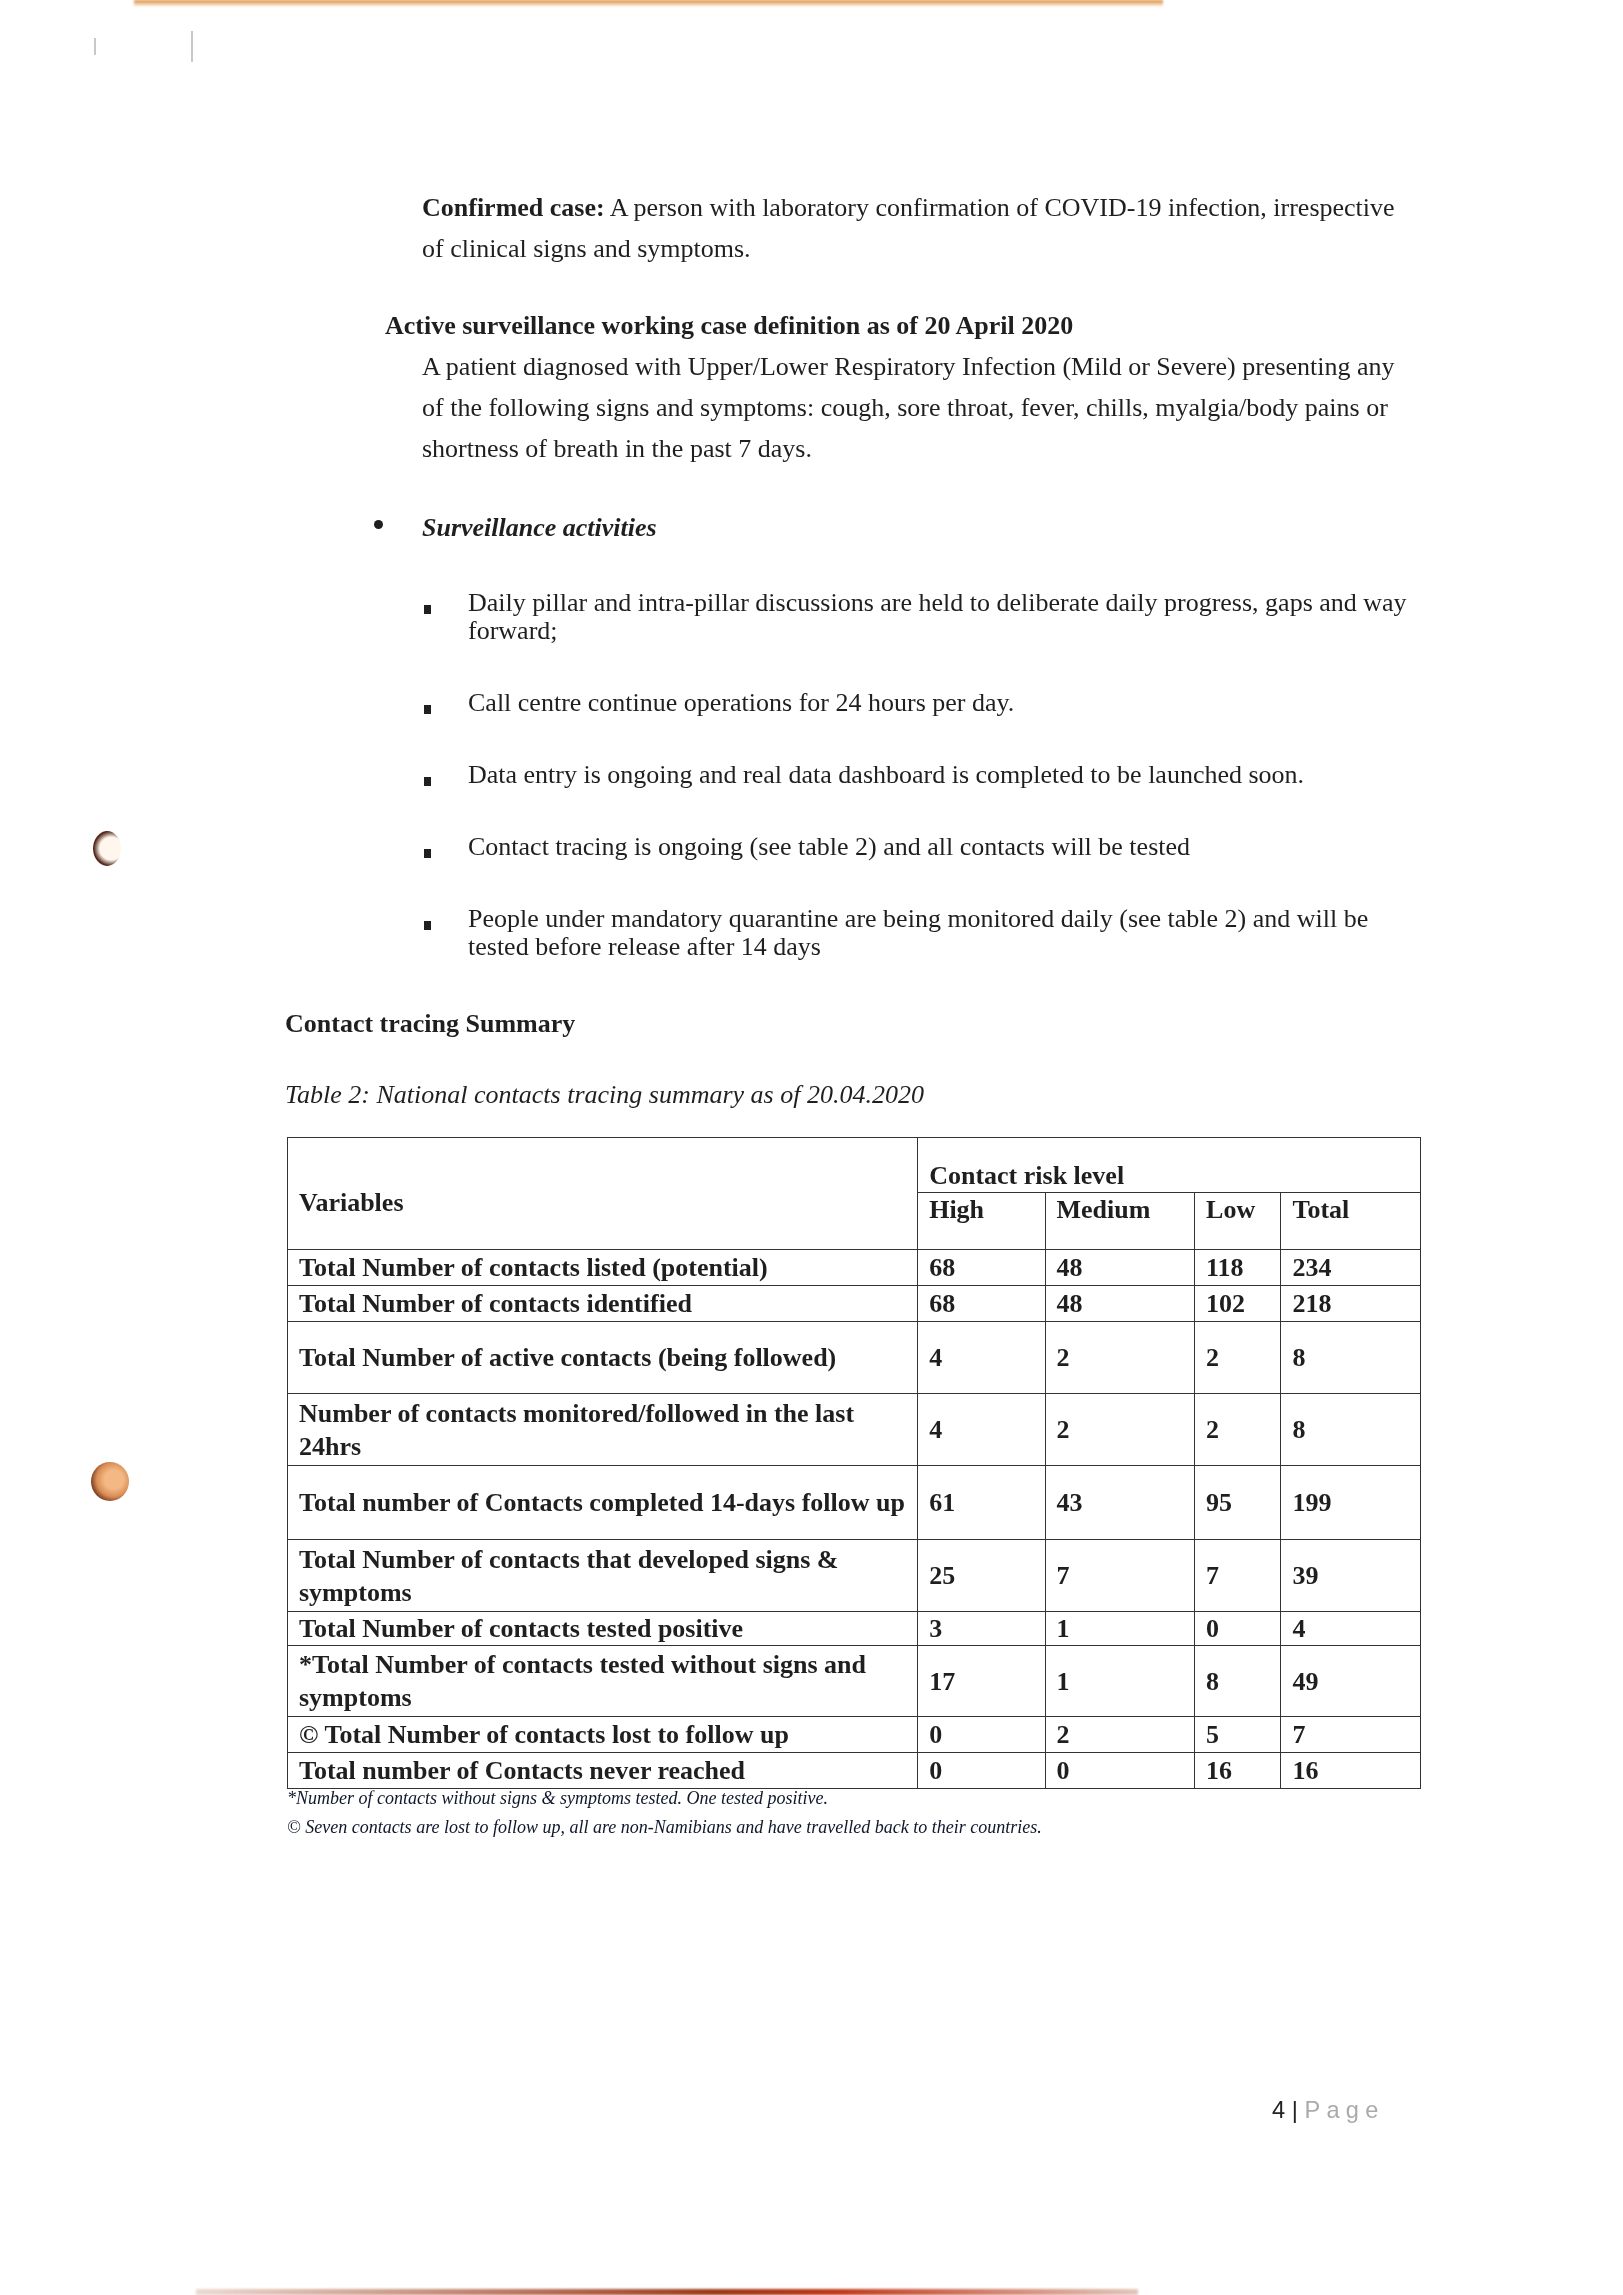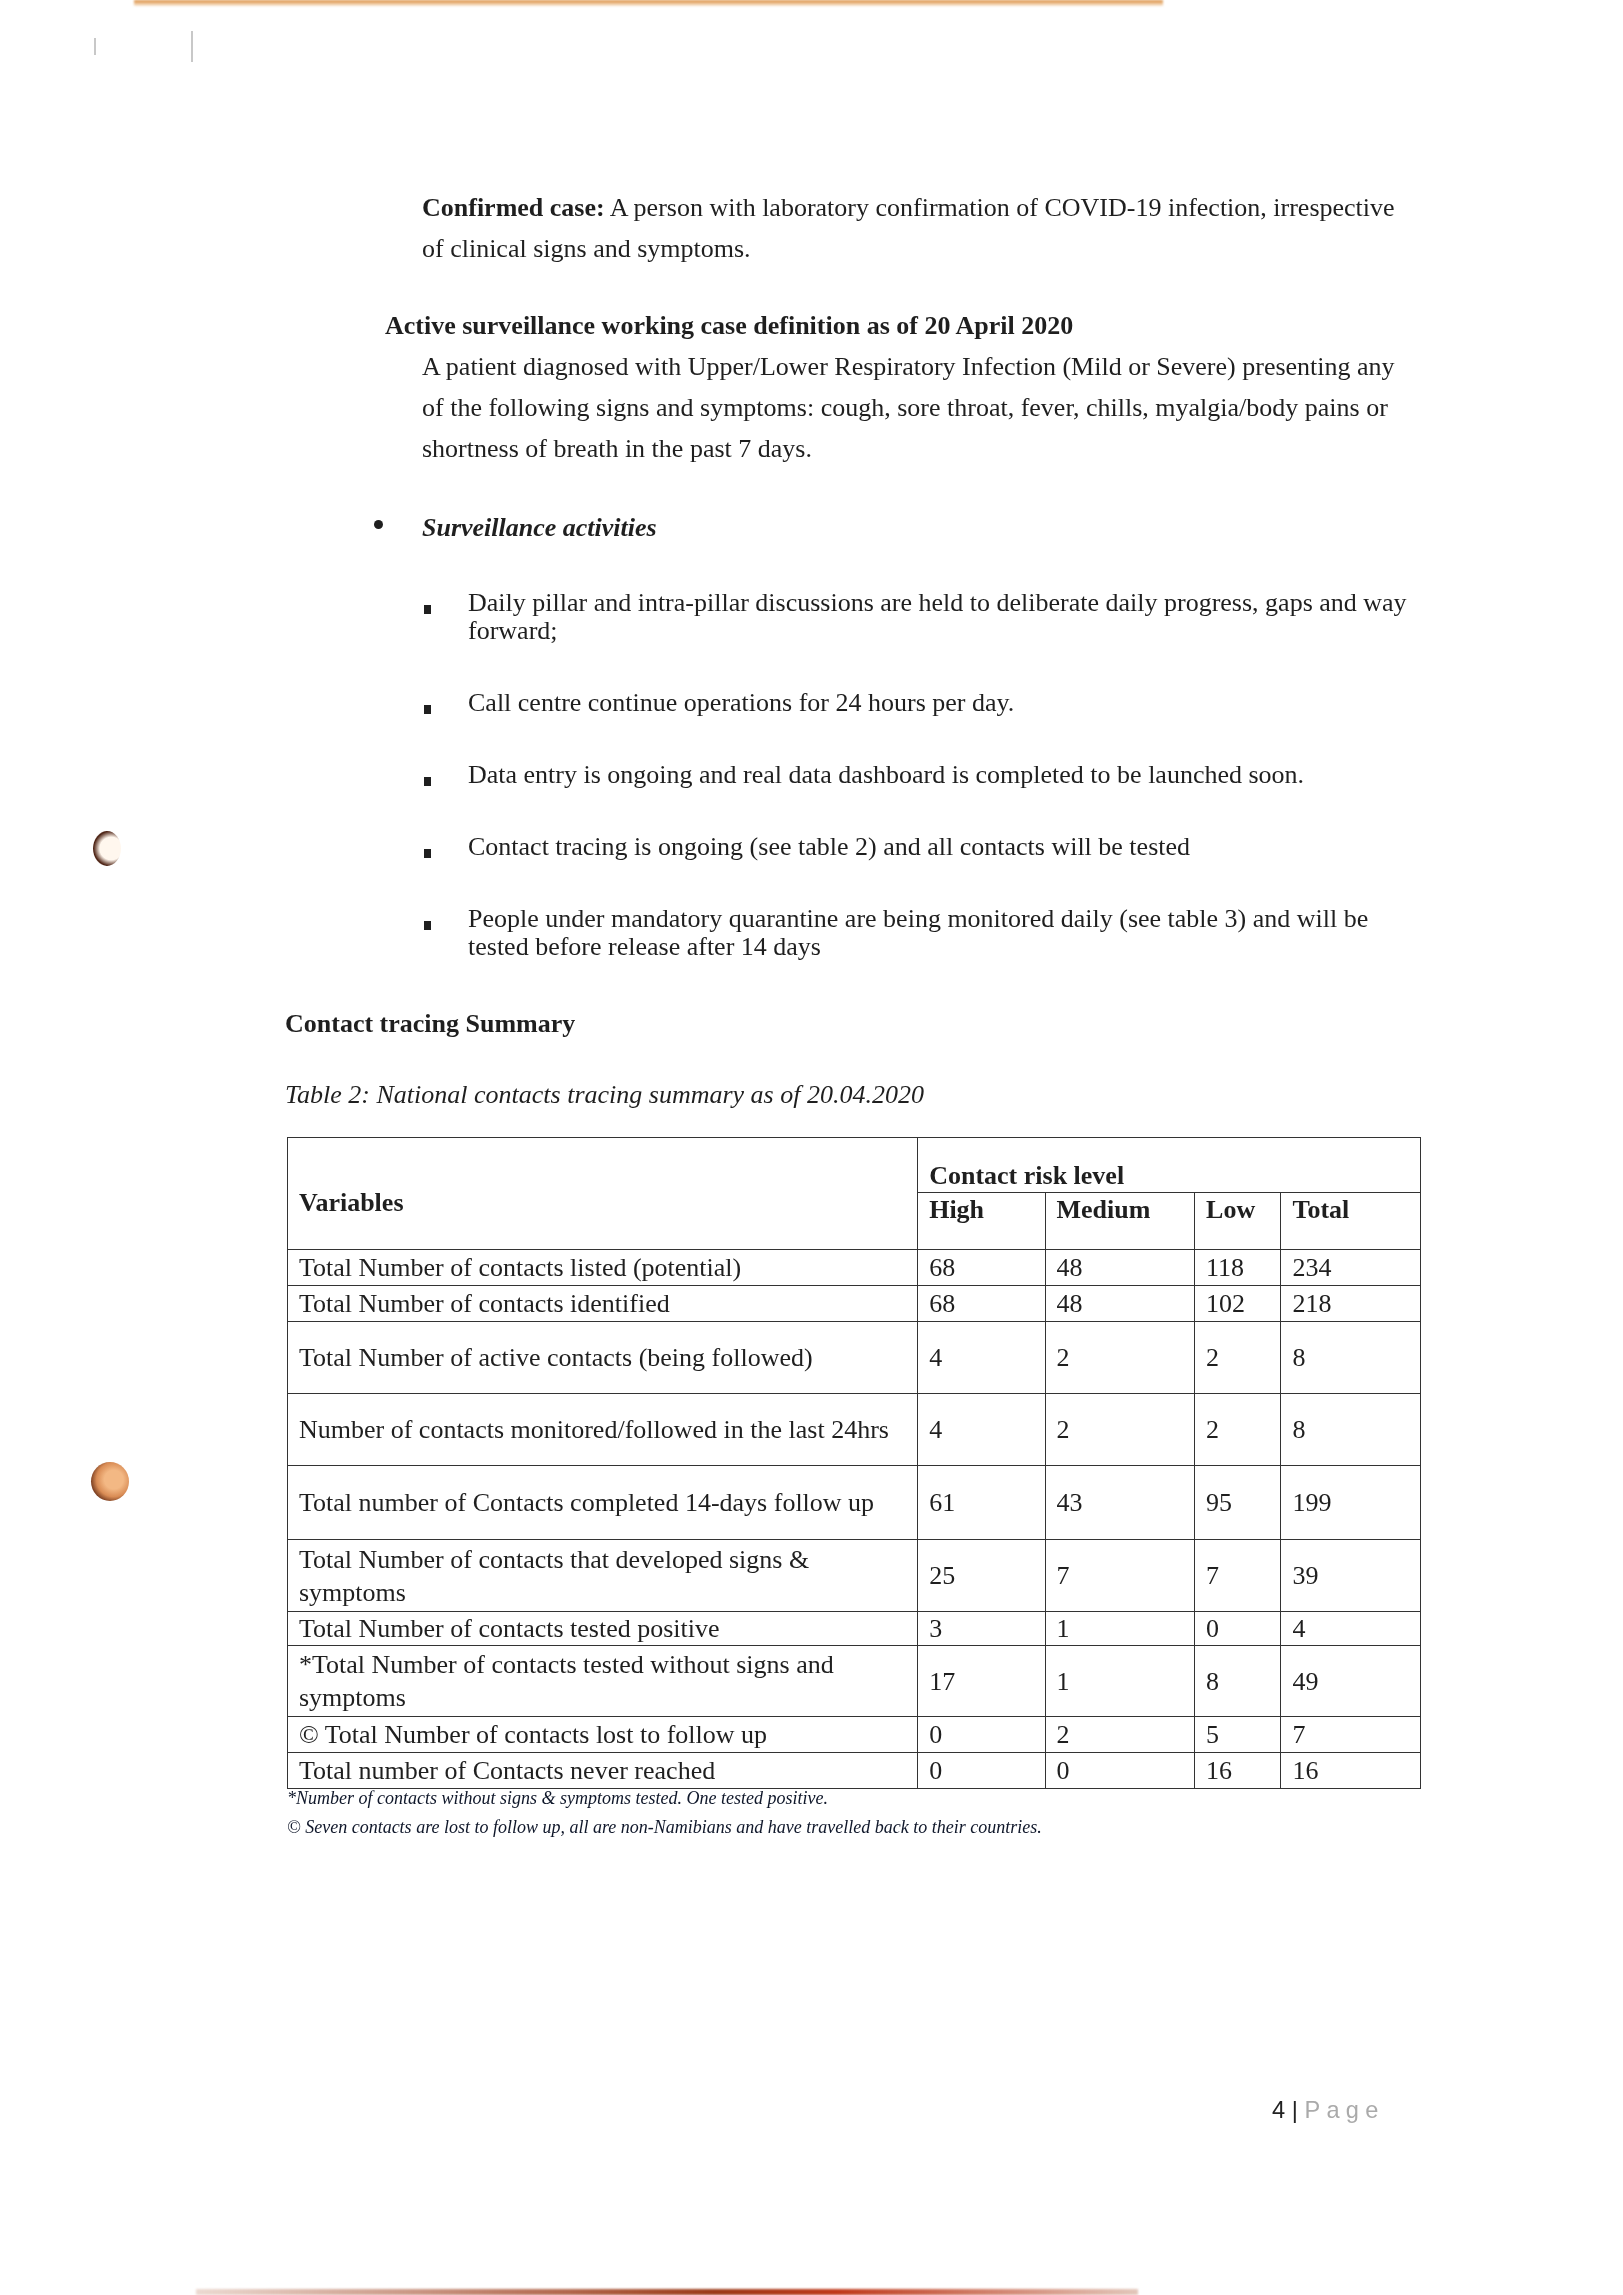--- a/index.html
+++ b/index.html
@@ -43,21 +43,21 @@
 
   #ct-summary { left: 285px; top: 1003px; font-weight: bold; }
   #table-caption { left: 285px; top: 1074px; font-weight: normal; font-style: italic; }
 
   table.ct {
     position: absolute; left: 287px; top: 1137px; width: 1134px;
     border-collapse: collapse; font-size: 26px; line-height: 33px;
   }
   table.ct td, table.ct th {
     border: 1.6px solid #333; padding: 0 11px; text-align: left; vertical-align: middle;
-    font-weight: normal;
+    font-weight: bold;
   }
   table.ct th { font-weight: bold; }
   .c0 { width: 569px; }
   .c1 { width: 115px; }
   .c2 { width: 135px; }
   .c3 { width: 78px; }
   .c4 { width: 126px; }
 
   .footnote { position: absolute; left: 287px; font-size: 18px; font-style: italic; color: #0f172a; line-height: 23.6px; }
   #fn1 { top: 1787px; }
@@ -84,21 +84,21 @@
 <div id="asc-body" class="text">A patient diagnosed with Upper/Lower Respiratory Infection (Mild or Severe) presenting any of the following signs and symptoms: cough, sore throat, fever, chills, myalgia/body pains or shortness of breath in the past 7 days.</div>
 
 <span class="bullet-dot"></span>
 <div id="surv-heading" class="text italic bold" style="font-weight:bold;">Surveillance activities</div>
 
 <ul class="sq-list">
   <li><span class="sq"></span><span>Daily pillar and intra-pillar discussions are held to deliberate daily progress, gaps and way forward;</span></li>
   <li><span class="sq"></span><span>Call centre continue operations for 24 hours per day.</span></li>
   <li><span class="sq"></span><span>Data entry is ongoing and real data dashboard is completed to be launched soon.</span></li>
   <li><span class="sq"></span><span>Contact tracing is ongoing (see table 2) and all contacts will be tested</span></li>
-  <li><span class="sq"></span><span>People under mandatory quarantine are being monitored daily (see table 3) and will be tested before release after 14 days</span></li>
+  <li><span class="sq"></span><span>People under mandatory quarantine are being monitored daily (see table 2) and will be tested before release after 14 days</span></li>
 </ul>
 
 <div id="ct-summary" class="text">Contact tracing Summary</div>
 <div id="table-caption" class="text">Table 2: National contacts tracing summary as of 20.04.2020</div>
 
 <table class="ct">
   <colgroup>
     <col class="c0">
       <col class="c1">
       <col class="c2">

